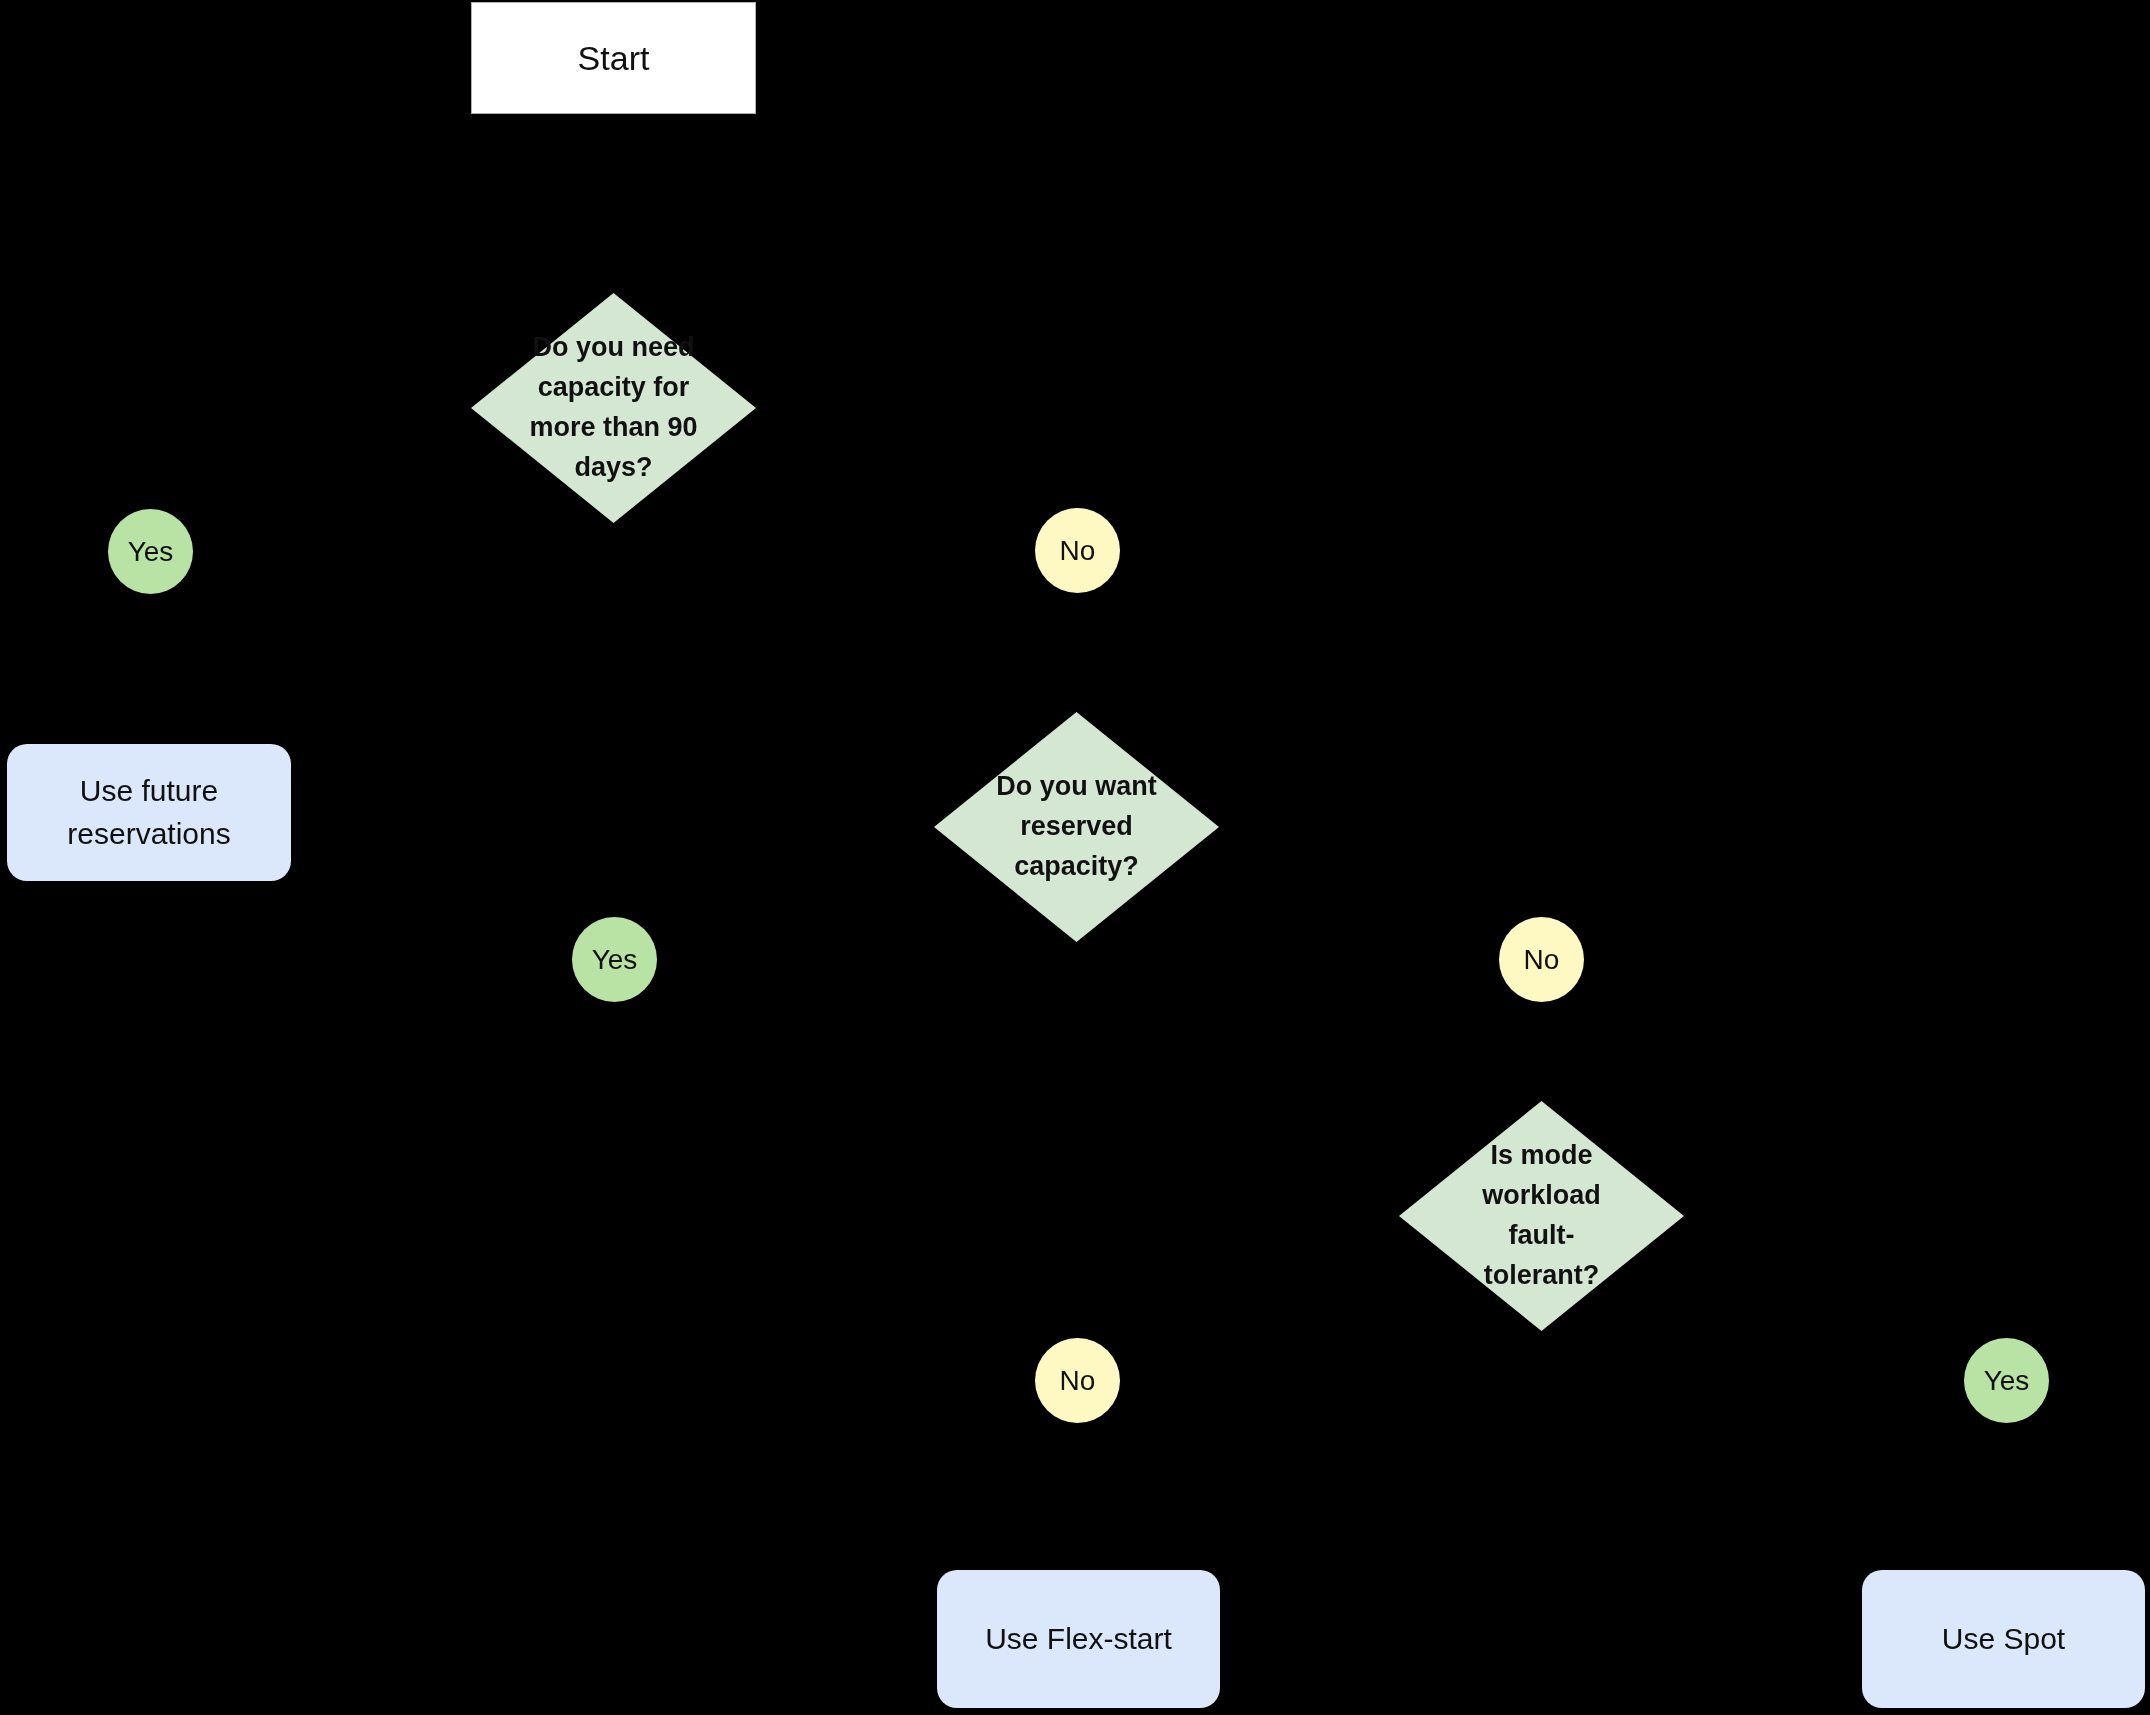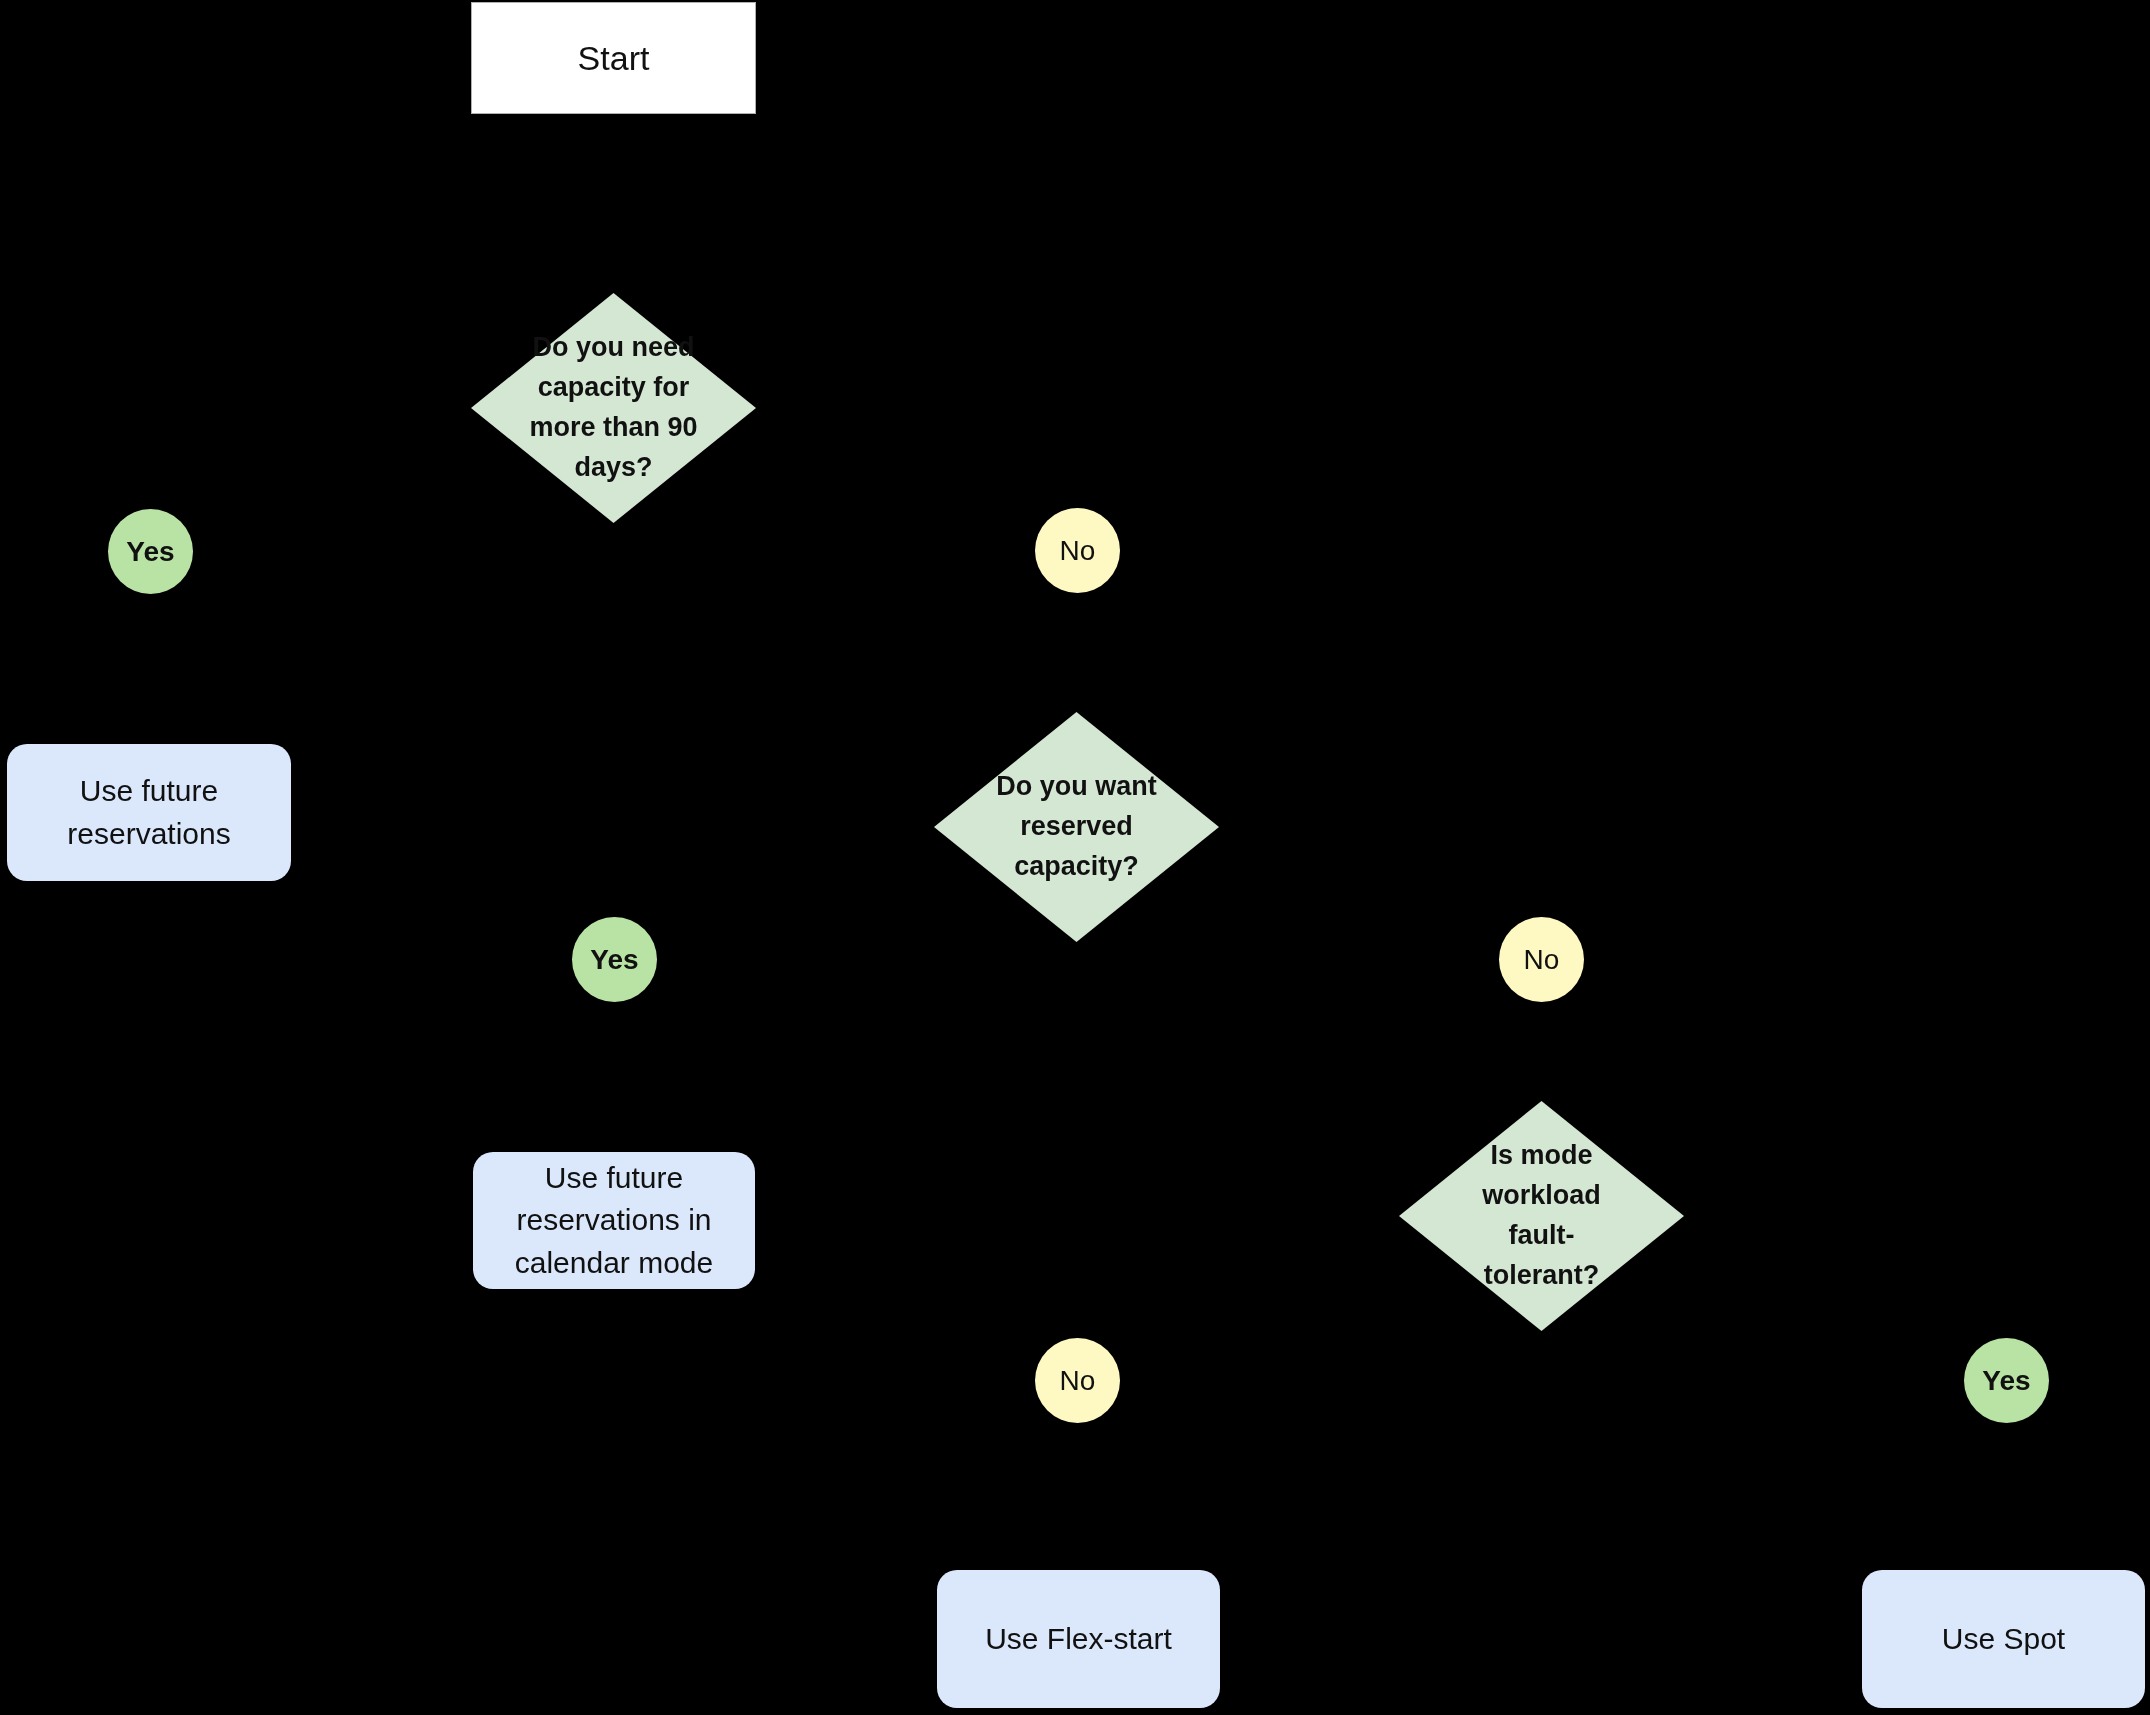--- a/index.html
+++ b/index.html
@@ -60,21 +60,21 @@
     font-size: 27px;
     width: 62%;
     line-height: 1.48;
   }
 
   
   .badge {
     border-radius: 50%;
     font-size: 28px;
   }
-  .badge-yes { background: #b9e3a4; font-weight: bold; }
+  .badge-yes { background: #b9e3a4; }
   .badge-no  { background: #fef9c3; }
 </style>
 </head>
 <body>
 
 <div id="canvas">
 
   <div class="node start-box" style="left:471px; top:2.3px; width:285px; height:112px;">
     <span>Start</span>
   </div>
@@ -102,23 +102,20 @@
   </div>
 
   <div class="node badge badge-yes" style="left:572px; top:917px; width:85px; height:85px;">
     <span>Yes</span>
   </div>
 
   <div class="node badge badge-no" style="left:1499px; top:917px; width:85px; height:85px;">
     <span>No</span>
   </div>
 
-  <div class="node process-box" style="left:473px; top:1152px; width:282px; height:137px;">
-    <span>Use future reservations in calendar mode</span>
-  </div>
 
   <div class="node diamond" style="left:1399px; top:1101px; width:285px; height:230px;">
     <span class="diamond-shape"></span>
     <span class="diamond-label">Is mode workload fault-tolerant?</span>
   </div>
 
   <div class="node badge badge-no" style="left:1035px; top:1338px; width:85px; height:85px;">
     <span>No</span>
   </div>
 

